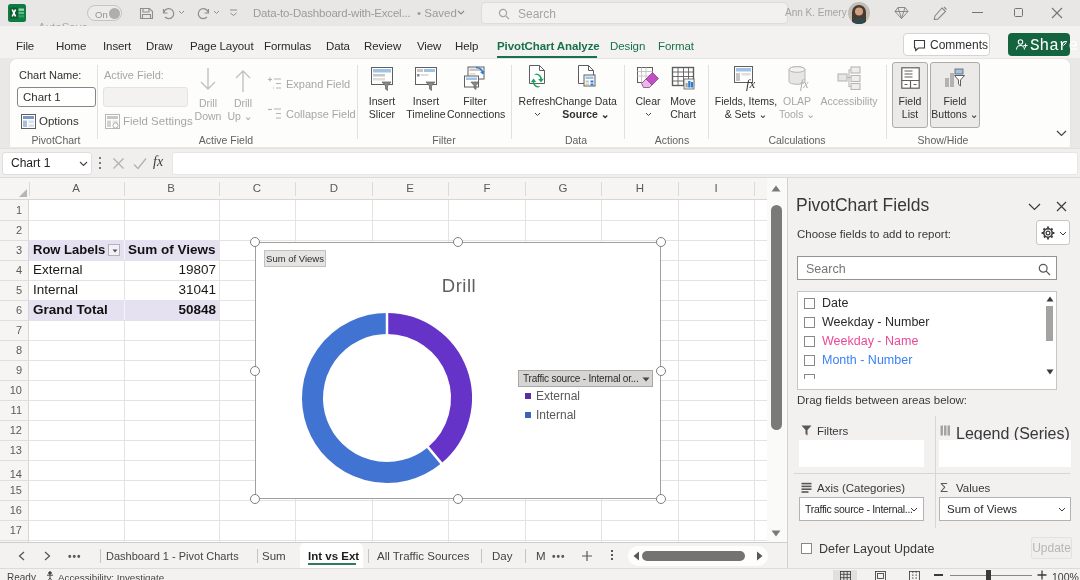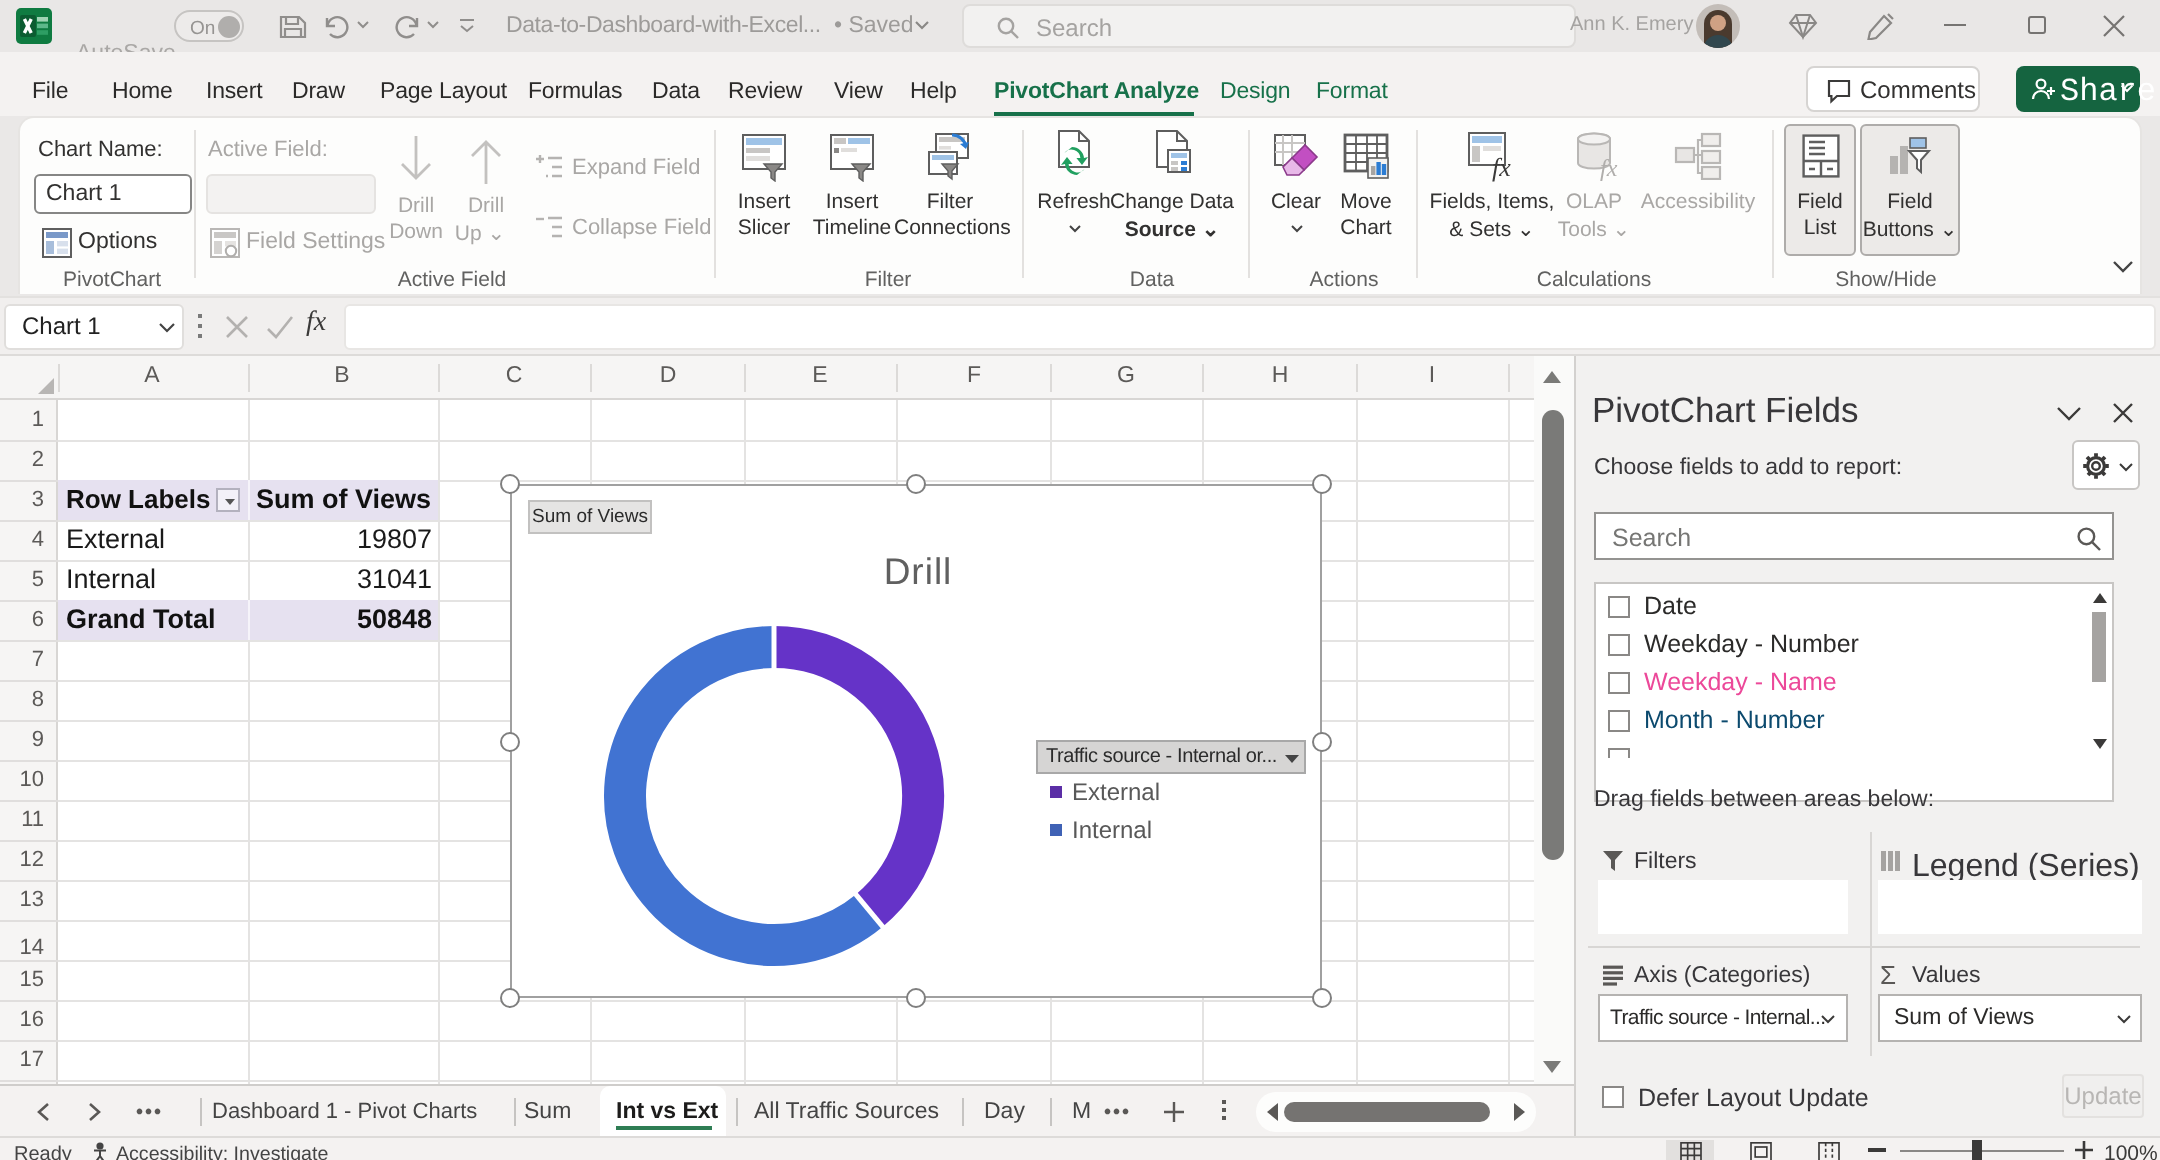--- a/index.html
+++ b/index.html
@@ -564,29 +564,29 @@
     </div>
 
     <div class="abs" style="left:9px; top:78px; width:260px; height:24px; background:#fff; border:1px solid #949391;">
       <span class="abs" style="left:8px; top:5px; font-size:12.5px; color:#767674;">Search</span>
       <svg class="abs" style="left:240px; top:6px;" width="13" height="13" viewBox="0 0 13 13" fill="none" stroke="#5a5856" stroke-width="1.2">
         <circle cx="5.2" cy="5.2" r="3.9"></circle>
           <path d="M8.2 8.2 L12 12"></path>
       </svg>
     </div>
 
-    <div class="abs" style="left:9px; top:113px; width:260px; height:110px; background:#fff; border:1px solid #c8c6c4;">
+    <div class="abs" style="left:9px; top:113px; width:260px; height:99px; background:#fff; border:1px solid #c8c6c4;">
       <div class="abs" style="left:6px; top:6px; width:11px; height:11px; border:1px solid #8a8886; background:#fff;"></div>
       <span class="abs" style="left:24px; top:4px; font-size:12.5px; color:#2b2a29;">Date</span>
       <div class="abs" style="left:6px; top:25px; width:11px; height:11px; border:1px solid #8a8886; background:#fff;"></div>
       <span class="abs" style="left:24px; top:23px; font-size:12.5px; color:#2b2a29;">Weekday - Number</span>
       <div class="abs" style="left:6px; top:44px; width:11px; height:11px; border:1px solid #8a8886; background:#fff;"></div>
       <span class="abs" style="left:24px; top:42px; font-size:12.5px; color:#ec4899;">Weekday - Name</span>
       <div class="abs" style="left:6px; top:63px; width:11px; height:11px; border:1px solid #8a8886; background:#fff;"></div>
-      <span class="abs" style="left:24px; top:61px; font-size:12.5px; color:#0c4a6e;">Month - Number</span>
+      <span class="abs" style="left:24px; top:61px; font-size:12.5px; color:#3b82f6;">Month - Number</span>
       <div class="abs" style="left:6px; top:82px; width:11px; height:5px; border:1px solid #8a8886; border-bottom:none; background:#fff;"></div>
 
       <svg class="abs" style="left:248px; top:4px;" width="8" height="6" viewBox="0 0 8 6">
           <path d="M4 0.5 L7.5 5.5 h-7 z" fill="#3b3a39"></path>
         </svg>
       <div class="abs" style="left:248px; top:14px; width:7px; height:35px; background:#a5a3a1;"></div>
       <svg class="abs" style="left:248px; top:77px;" width="8" height="6" viewBox="0 0 8 6">
           <path d="M4 5.5 L7.5 0.5 h-7 z" fill="#3b3a39"></path>
         </svg>
     </div>

